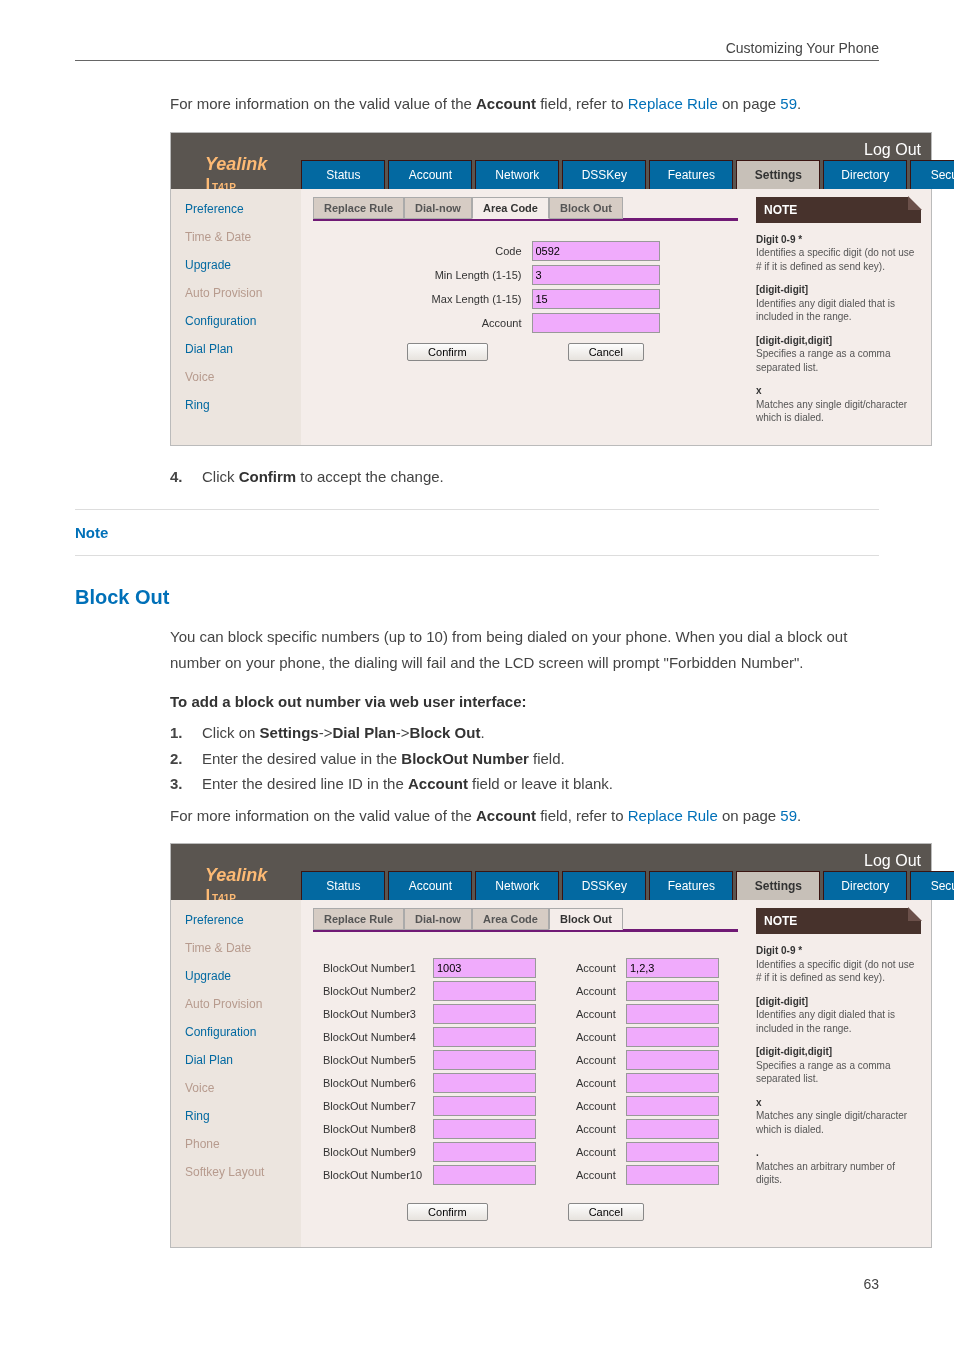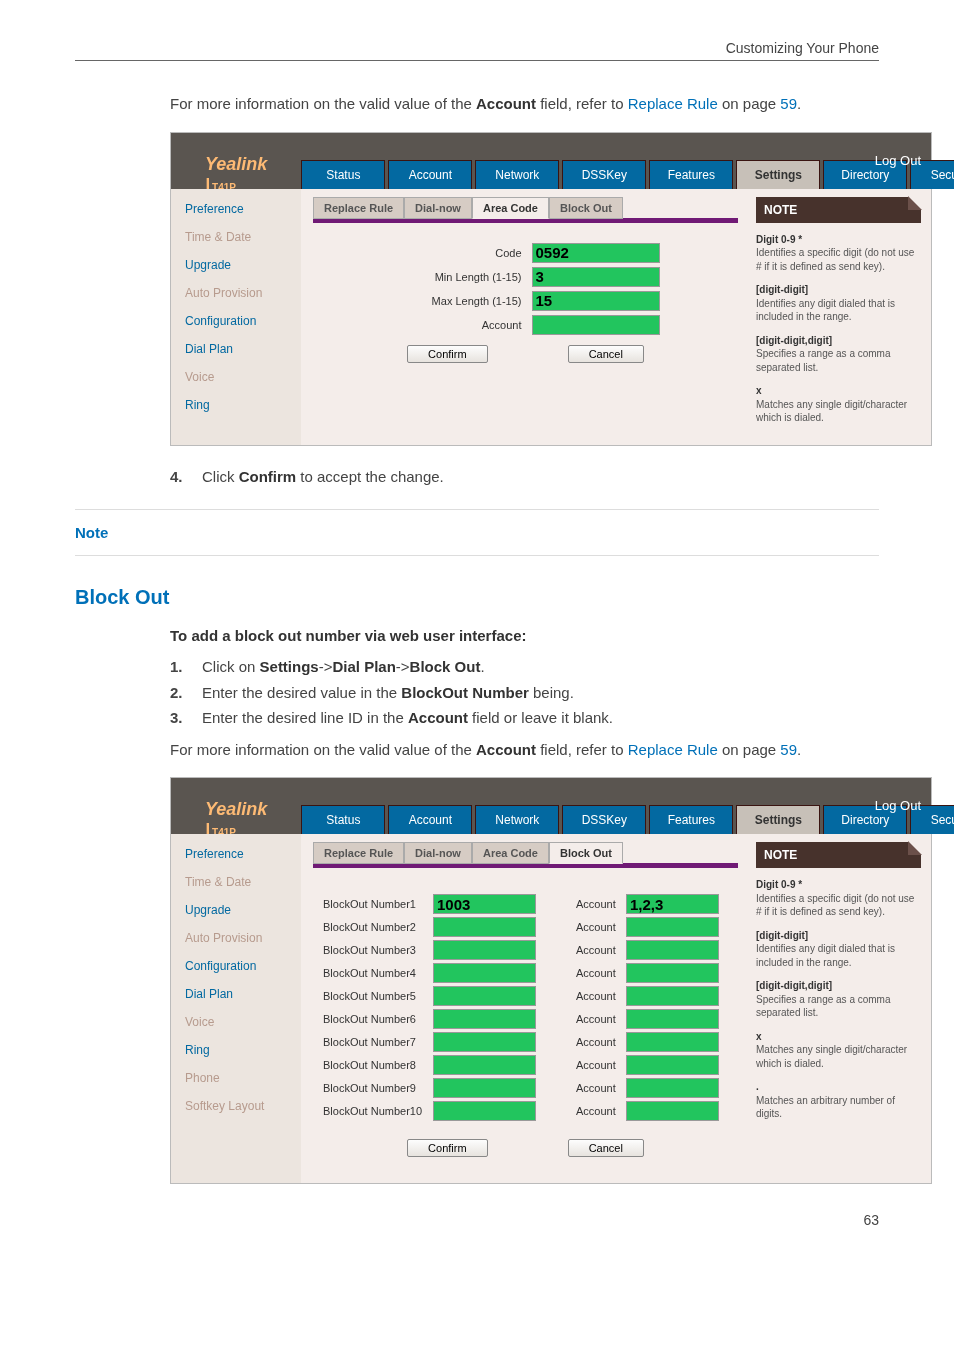--- a/index.html
+++ b/index.html
@@ -117,24 +117,24 @@
     min-width: 58px;
     text-align:center;
   }
   .webui .tab.active {
     background: #c7c0b8;
     color: #333;
     font-weight: 700;
   }
   .webui .logout {
     position: absolute;
-    top: 20px;
+    top: 8px;
     right: 10px;
     color: #fff;
-    font-size: 13px;
+    font-size: 16px;
   }
   .webui .body {
     display: flex;
     align-items: stretch;
   }
   .webui .sidenav {
     width: 130px;
     background: #ece5df;
     padding: 6px 0;
   }
@@ -161,39 +161,38 @@
     font-size: 11px;
     font-weight: 700;
     color: #555;
   }
   .webui .subtab.active {
     background: #f4edea;
     border-bottom-color: #f4edea;
     color: #333;
   }
   .webui .form-area {
-    border-top: 5px solid #701a75;
+    border-top: 3px solid #701a75;
     margin-top: -1px;
     padding: 16px 10px 10px 10px;
   }
   .webui .form-row {
     display: flex;
     align-items: center;
     gap: 10px;
     margin: 4px 0;
     justify-content: center;
   }
   .webui .form-row label { width: 130px; text-align: right; font-size:11px; }
   .webui input[type=text] {
     border: 1px solid #999;
     height: 16px;
-    font-size: 15px;
+    font-size: 11px;
     padding: 1px 3px;
-    background:#22c55e;
-    font-weight:bold;
+    background:#f0abfc;
   }
   .webui .btn {
     border: 1px solid #888;
     background: linear-gradient(#fdfdfd,#e7e3de);
     padding: 2px 20px;
     font-size: 11px;
     border-radius: 2px;
     cursor:pointer;
   }
   .webui .btn-row {
@@ -328,32 +327,33 @@
     <div class="num">4.</div>
     <div class="txt"><span>Click </span><span class="bold">Confirm</span><span> to accept the change.</span></div>
   </div>
 
   <div class="note-row">
     <div class="note-label">Note</div>
   </div>
 
   <h2 class="section-heading">Block Out</h2>
 
+  <p class="body-text">You can block specific numbers (up to 10) from being dialed on your phone. When you dial a block out number on your phone, the dialing will fail and the LCD screen will prompt "Forbidden Number".</p>
 
   <p class="sub-heading">To add a block out number via web user interface:</p>
 
   <div class="step">
     <div class="num">1.</div>
     <div class="txt">
       <span>Click on </span><span class="bold">Settings</span><span>-&gt;</span><span class="bold">Dial Plan</span><span>-&gt;</span><span class="bold">Block Out</span><span>.</span>
     </div>
   </div>
   <div class="step">
     <div class="num">2.</div>
-    <div class="txt"><span>Enter the desired value in the </span><span class="bold">BlockOut Number</span><span> being.</span></div>
+    <div class="txt"><span>Enter the desired value in the </span><span class="bold">BlockOut Number</span><span> field.</span></div>
   </div>
   <div class="step">
     <div class="num">3.</div>
     <div class="txt"><span>Enter the desired line ID in the </span><span class="bold">Account</span><span> field or leave it blank.</span></div>
   </div>
 
   <p class="body-text" style="margin-top:6px">
     <span>For more information on the valid value of the </span><span class="bold">Account</span><span> field, refer to </span><a href="#">Replace Rule</a><span> on page </span><span class="page-ref">59</span><span>.</span>
   </p>
 

